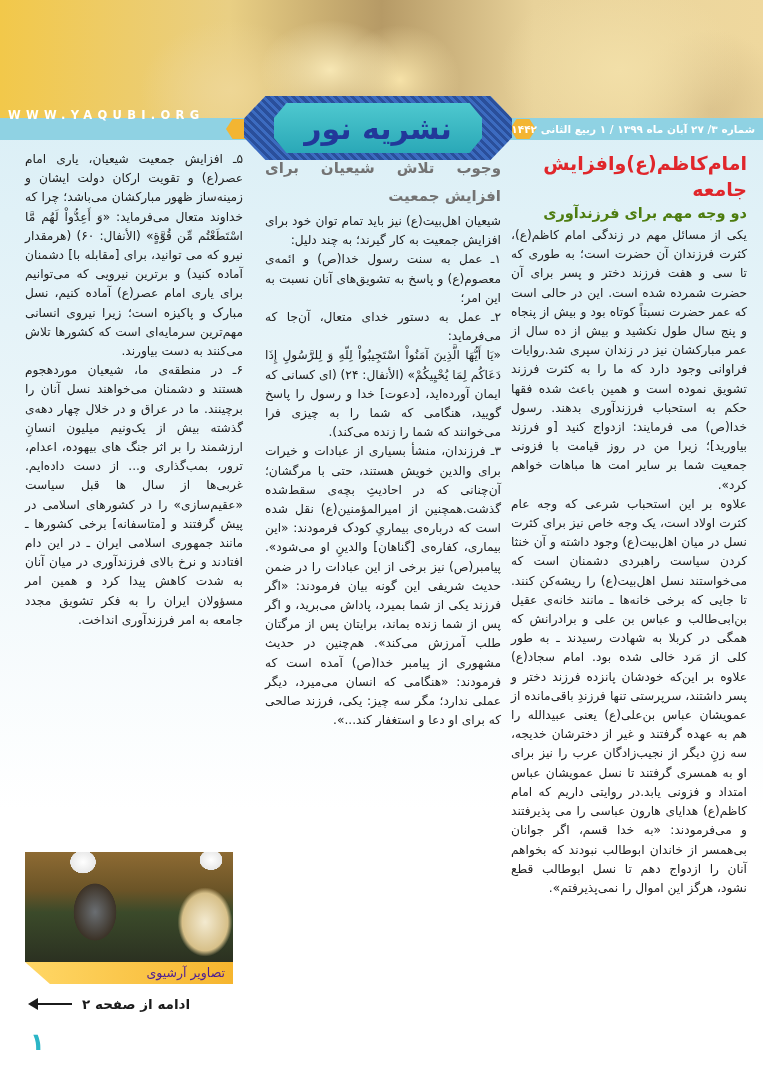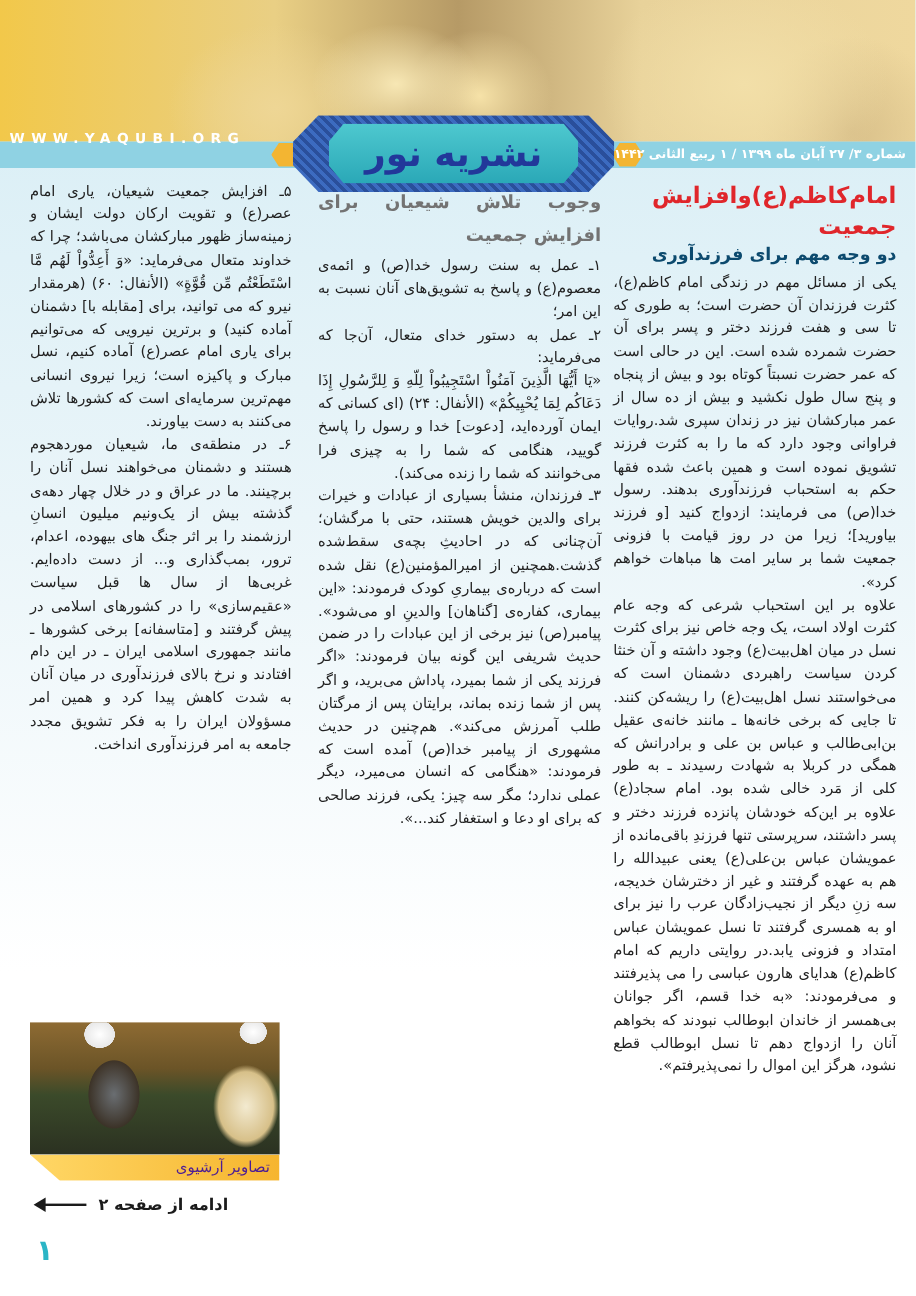--- a/index.html
+++ b/index.html
@@ -50,21 +50,21 @@
   }
   .logo .title { font-size:30px; font-weight:bold; color:#22389a; font-family:"DejaVu Sans", sans-serif; }
 
   .col { position:absolute; text-align:justify; color:#222; font-size:12.2px; line-height:19.2px; }
   .col p { margin:0; }
   .col-right { right:16px; top:150px; width:236px; }
   .col-mid { right:262px; top:150px; width:236px; }
   .col-left { right:520px; top:150px; width:218px; }
 
   .main-title { color:#e0262b; font-size:19px; font-weight:bold; line-height:26px; margin:0; }
-  .sub-title { color:#0c4a6e; font-size:14.5px; font-weight:bold; line-height:22px; margin:0 0 2px 0; }
+  .sub-title { color:#4d7c0f; font-size:14.5px; font-weight:bold; line-height:22px; margin:0 0 2px 0; }
   .mid-title { color:#737373; font-size:15px; font-weight:bold; line-height:28px; margin:4px 0 2px 0; }
 
   .photo {
     position:absolute; left:25px; top:852px; width:208px; height:110px;
     background:
       radial-gradient(ellipse 18px 16px at 58px 10px, #ffffff 0%, #e8e8e8 70%, rgba(0,0,0,0) 72%),
       radial-gradient(ellipse 16px 14px at 186px 8px, #ffffff 0%, #e8e8e8 70%, rgba(0,0,0,0) 72%),
       radial-gradient(ellipse 30px 40px at 70px 60px, #6a6e72 0%, rgba(60,50,40,0.95) 70%, rgba(0,0,0,0) 72%),
       radial-gradient(ellipse 38px 48px at 180px 70px, #f3ead0 0%, #d7c089 60%, rgba(0,0,0,0) 72%),
       linear-gradient(180deg,#8e6b33 0%,#6b5427 35%,#3b4a2a 55%,#2b3121 100%);
@@ -98,28 +98,29 @@
 <div class="hex" style="left:510px"></div>
 <div class="issue">شماره ۳/ ۲۷ آبان ماه ۱۳۹۹ / ۱ ربیع الثانی ۱۴۴۲</div>
 <div class="logo">
   <div class="frame"></div>
   <div class="inner">
     <span class="title">نشریه نور</span>
   </div>
 </div>
 
 <div class="col col-right">
-  <h1 class="main-title">امام‌کاظم(ع)وافزایش جمعیت</h1>
+  <h1 class="main-title">امام‌کاظم(ع)وافزایش جامعه</h1>
   <h2 class="sub-title">دو وجه مهم برای فرزندآوری</h2>
   <p>یکی از مسائل مهم در زندگی امام کاظم(ع)، کثرت فرزندان آن حضرت است؛ به طوری که تا سی و هفت فرزند دختر و پسر برای آن حضرت شمرده شده است. این در حالی است که عمر حضرت نسبتاً کوتاه بود و بیش از پنجاه و پنج سال طول نکشید و بیش از ده سال از عمر مبارکشان نیز در زندان سپری شد.روایات فراوانی وجود دارد که ما را به کثرت فرزند تشویق نموده است و همین باعث شده فقها حکم به استحباب فرزندآوری بدهند. رسول خدا(ص) می فرمایند: ازدواج کنید [و فرزند بیاورید]؛ زیرا من در روز قیامت با فزونی جمعیت شما بر سایر امت ها مباهات خواهم کرد».</p>
   <p>علاوه بر این استحباب شرعی که وجه عام کثرت اولاد است، یک وجه خاص نیز برای کثرت نسل در میان اهل‌بیت(ع) وجود داشته و آن خنثا کردن سیاست راهبردی دشمنان است که می‌خواستند نسل اهل‌بیت(ع) را ریشه‌کن کنند. تا جایی که برخی خانه‌ها ـ مانند خانه‌ی عقیل بن‌ابی‌طالب و عباس بن علی و برادرانش که همگی در کربلا به شهادت رسیدند ـ به طور کلی از مَرد خالی شده بود. امام سجاد(ع) علاوه بر این‌که خودشان پانزده فرزند دختر و پسر داشتند، سرپرستی تنها فرزندِ باقی‌مانده از عمویشان عباس بن‌علی(ع) یعنی عبیدالله را هم به عهده گرفتند و غیر از دخترشان خدیجه، سه زنِ دیگر از نجیب‌زادگان عرب را نیز برای او به همسری گرفتند تا نسل عمویشان عباس امتداد و فزونی یابد.در روایتی داریم که امام کاظم(ع) هدایای هارون عباسی را می پذیرفتند و می‌فرمودند: «به خدا قسم، اگر جوانان بی‌همسر از خاندان ابوطالب نبودند که بخواهم آنان را ازدواج دهم تا نسل ابوطالب قطع نشود، هرگز این اموال را نمی‌پذیرفتم».</p>
 </div>
 
 <div class="col col-mid">
   <h2 class="mid-title">وجوب تلاش شیعیان برای افزایش جمعیت</h2>
+  <p>شیعیان اهل‌بیت(ع) نیز باید تمام توان خود برای افزایش جمعیت به کار گیرند؛ به چند دلیل:</p>
   <p>۱ـ عمل به سنت رسول خدا(ص) و ائمه‌ی معصوم(ع) و پاسخ به تشویق‌های آنان نسبت به این امر؛</p>
   <p>۲ـ عمل به دستور خدای متعال، آن‌جا که می‌فرماید:</p>
   <p>«یَا أَیُّهَا الَّذِینَ آمَنُواْ اسْتَجِیبُواْ لِلّهِ وَ لِلرَّسُولِ إِذَا دَعَاکُم لِمَا یُحْیِیکُمْ» (الأنفال: ۲۴) (ای کسانی که ایمان آورده‌اید، [دعوت] خدا و رسول را پاسخ گویید، هنگامی که شما را به چیزی فرا می‌خوانند که شما را زنده می‌کند).</p>
   <p>۳ـ فرزندان، منشأ بسیاری از عبادات و خیرات برای والدین خویش هستند، حتی با مرگشان؛ آن‌چنانی که در احادیثِ بچه‌ی سقط‌شده گذشت.همچنین از امیرالمؤمنین(ع) نقل شده است که درباره‌ی بیماریِ کودک فرمودند: «این بیماری، کفاره‌ی [گناهان] والدینِ او می‌شود». پیامبر(ص) نیز برخی از این عبادات را در ضمن حدیث شریفی این گونه بیان فرمودند: «اگر فرزند یکی از شما بمیرد، پاداش می‌برید، و اگر پس از شما زنده بماند، برایتان پس از مرگتان طلب آمرزش می‌کند». هم‌چنین در حدیث مشهوری از پیامبر خدا(ص) آمده است که فرمودند: «هنگامی که انسان می‌میرد، دیگر عملی ندارد؛ مگر سه چیز: یکی، فرزند صالحی که برای او دعا و استغفار کند...».</p>
 </div>
 
 <div class="col col-left">
   <p>۵ـ افزایش جمعیت شیعیان، یاری امام عصر(ع) و تقویت ارکان دولت ایشان و زمینه‌ساز ظهور مبارکشان می‌باشد؛ چرا که خداوند متعال می‌فرماید: «وَ أَعِدُّواْ لَهُم مَّا اسْتَطَعْتُم مِّن قُوَّةٍ» (الأنفال: ۶۰) (هرمقدار نیرو که می توانید، برای [مقابله با] دشمنان آماده کنید) و برترین نیرویی که می‌توانیم برای یاری امام عصر(ع) آماده کنیم، نسل مبارک و پاکیزه است؛ زیرا نیروی انسانی مهم‌ترین سرمایه‌ای است که کشورها تلاش می‌کنند به دست بیاورند.</p>
   <p>۶ـ در منطقه‌ی ما، شیعیان موردهجوم هستند و دشمنان می‌خواهند نسل آنان را برچینند. ما در عراق و در خلال چهار دهه‌ی گذشته بیش از یک‌ونیم میلیون انسانِ ارزشمند را بر اثر جنگ های بیهوده، اعدام، ترور، بمب‌گذاری و... از دست داده‌ایم. غربی‌ها از سال ها قبل سیاست «عقیم‌سازی» را در کشورهای اسلامی در پیش گرفتند و [متاسفانه] برخی کشورها ـ مانند جمهوری اسلامی ایران ـ در این دام افتادند و نرخ بالای فرزندآوری در میان آنان به شدت کاهش پیدا کرد و همین امر مسؤولان ایران را به فکر تشویق مجدد جامعه به امر فرزندآوری انداخت.</p>
 </div>

